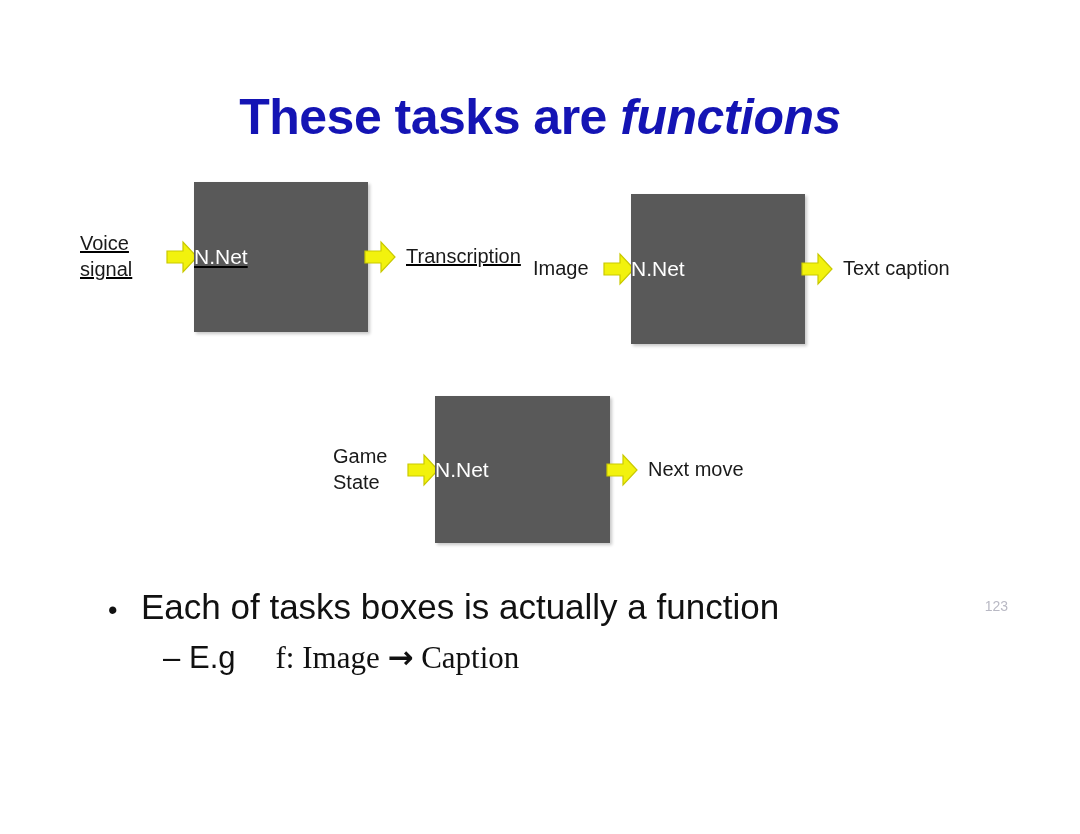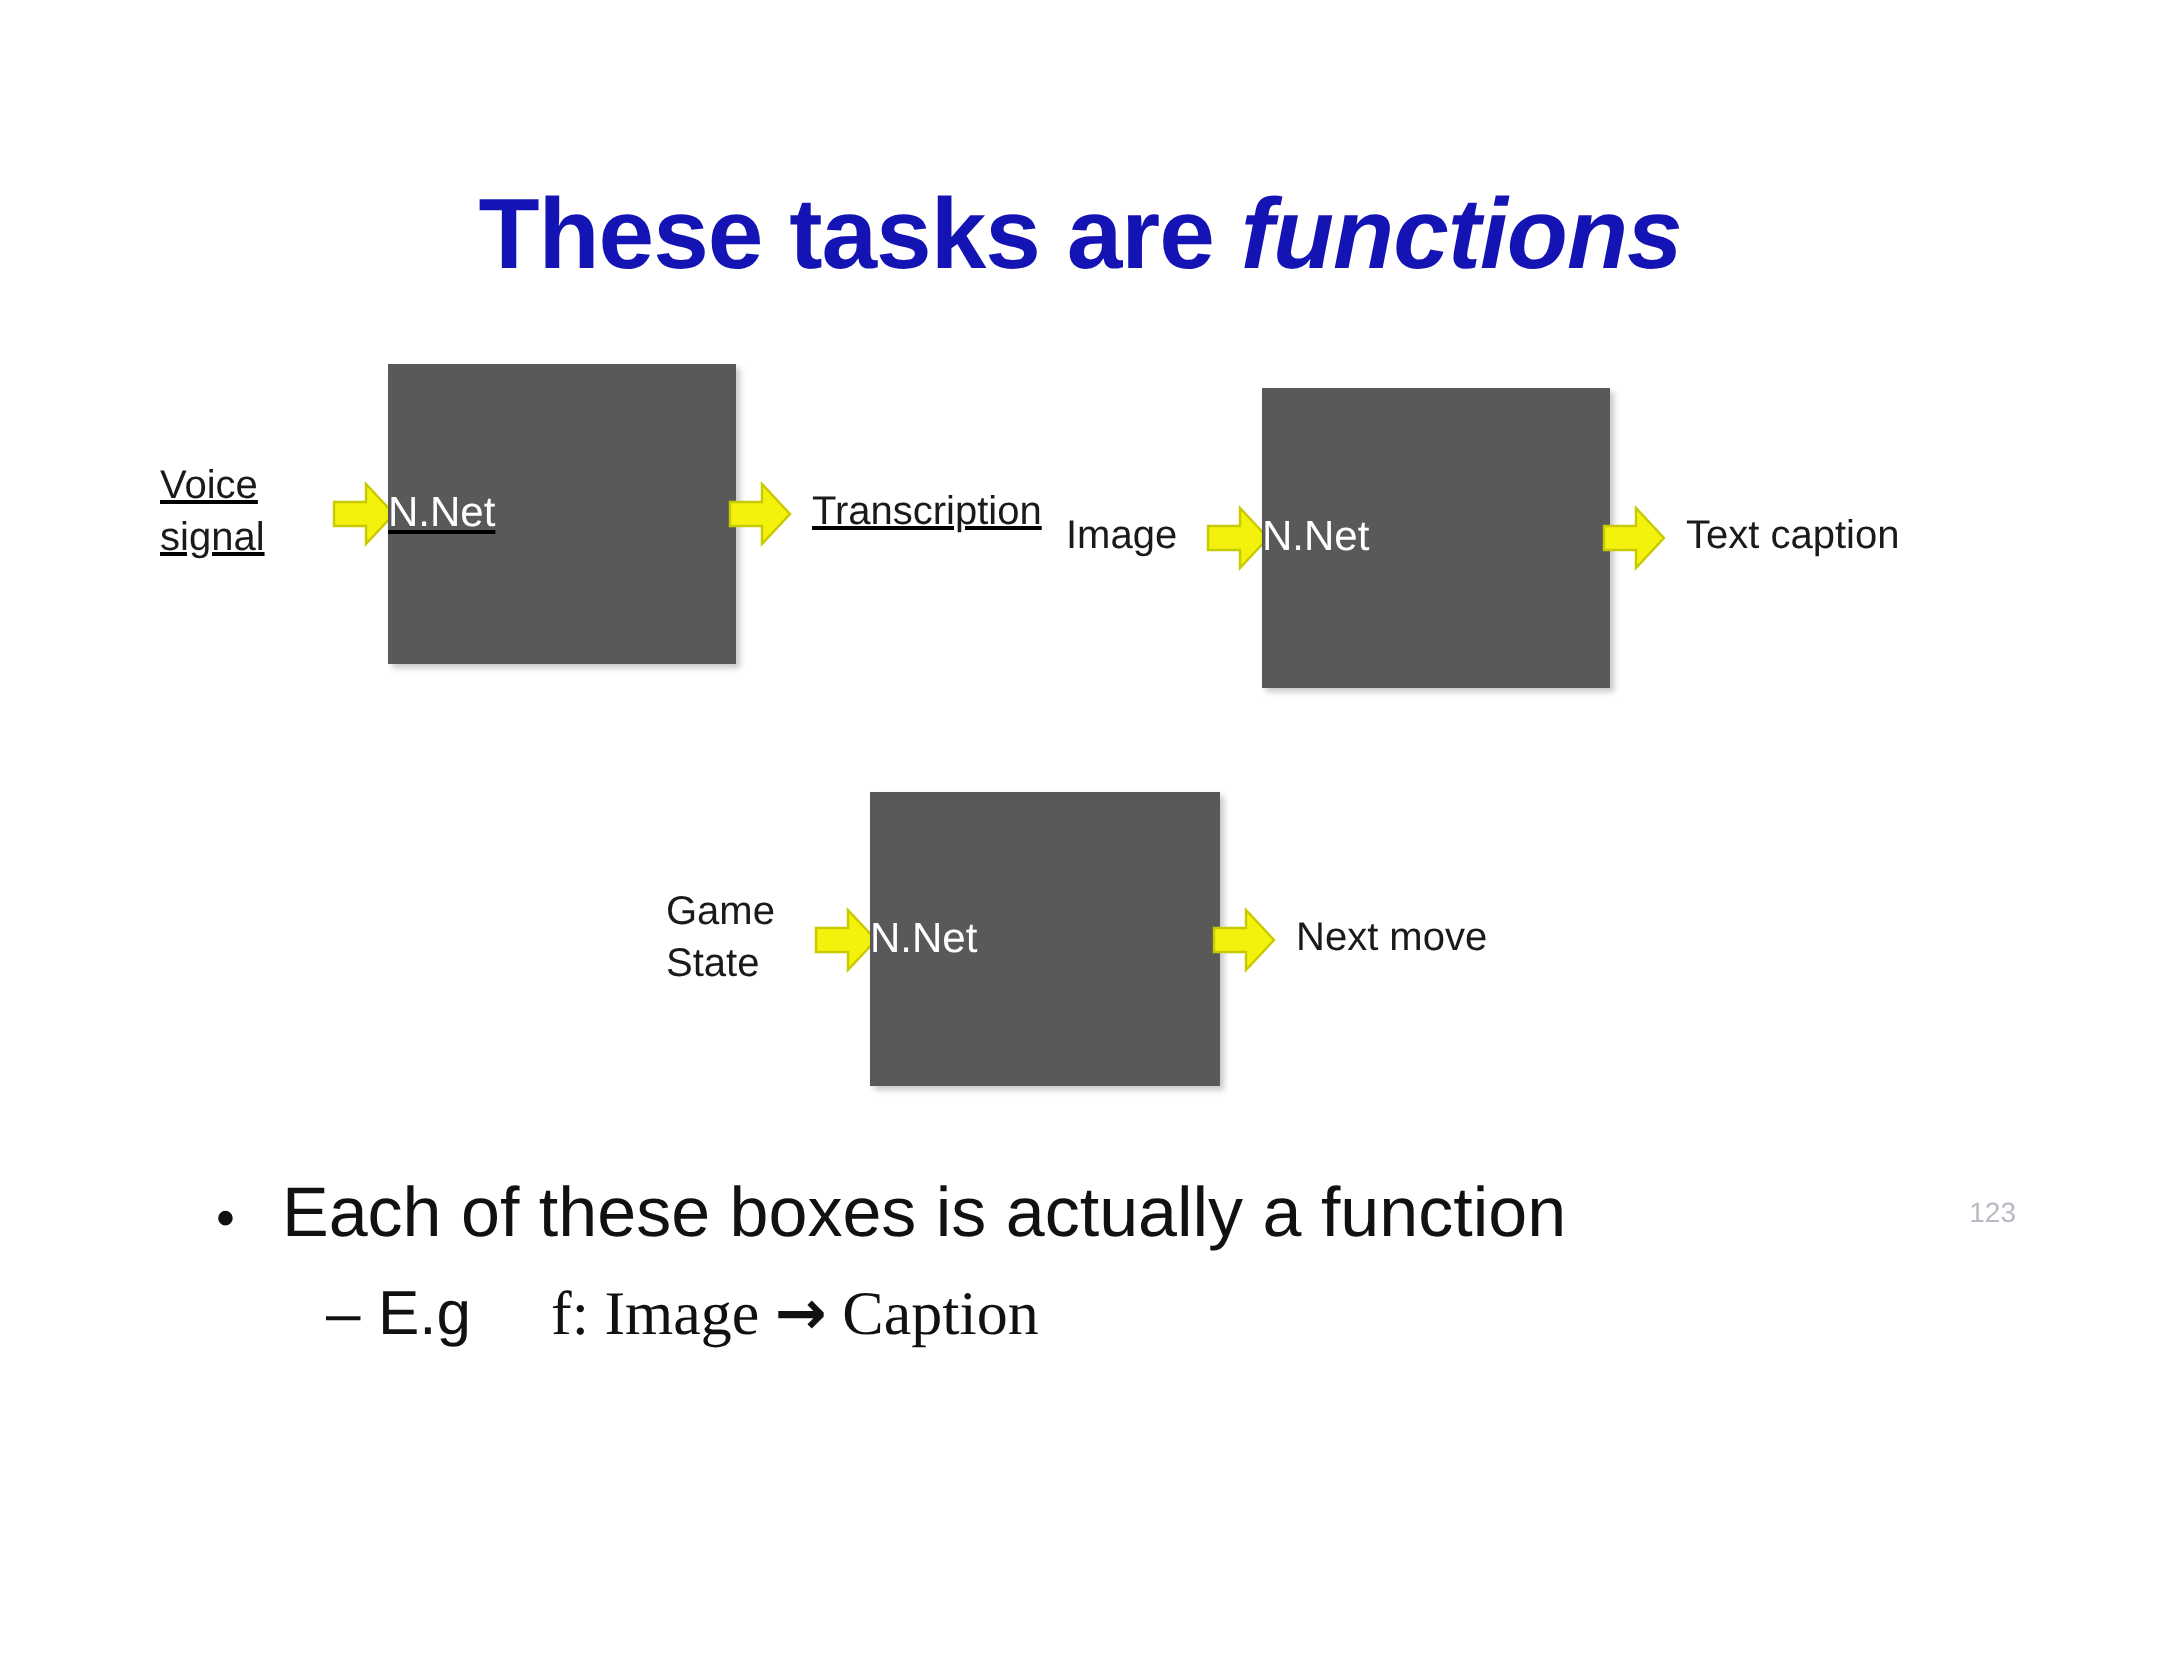--- a/index.html
+++ b/index.html
@@ -173,21 +173,21 @@
     </div>
     <svg class="arrow" width="32" height="36" viewBox="0 0 32 36" style="margin-left:-4px;">
       <polygon points="1,12 17,12 17,3 31,18 17,33 17,24 1,24" fill="#f2f20d" stroke="#c9c900" stroke-width="1.2"></polygon>
     </svg>
     <div class="io-label output" style="margin-left:10px;">Next move</div>
   </div>
 
   <div id="bullets">
     <div class="bullet-l1">
       <span class="marker">•</span>
-      <span>Each of these boxes is actually a function</span>
+      <span>Each of tasks boxes is actually a function</span>
     </div>
     <div class="bullet-l2">
       <span class="marker">–</span>
       <span class="eg">E.g</span>
       <span class="formula"><span>f: Image </span><span class="arrow-glyph">→</span><span> Caption</span></span>
     </div>
   </div>
 
   <div id="page-number">123</div>
 

